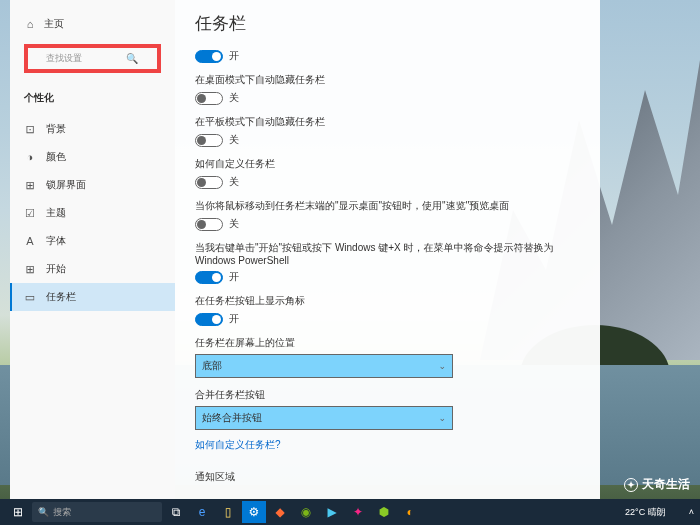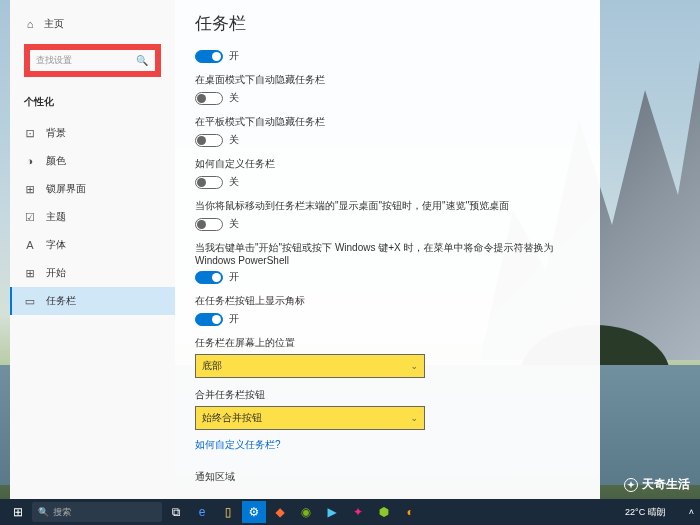--- a/index.html
+++ b/index.html
@@ -4,40 +4,40 @@
 <style>
 *{margin:0;padding:0;box-sizing:border-box;font-family:"Microsoft YaHei",sans-serif}
 body{width:700px;height:525px;overflow:hidden;position:relative;background:#888}
 .desktop{position:absolute;inset:0;background:linear-gradient(180deg,#a8c5d8 0%,#b8d0dd 25%,#c5d8e0 40%,#d5e0d8 60%,#a8c088 75%,#587050 90%,#3a5038 100%)}
 .mountain{position:absolute;right:0;top:60px;width:220px;height:300px;background:linear-gradient(135deg,#4a5560 0%,#6a7580 30%,#8a95a0 60%,#aab5c0 100%);clip-path:polygon(0% 100%,15% 50%,30% 70%,45% 20%,60% 55%,75% 10%,90% 45%,100% 0%,100% 100%)}
 .water{position:absolute;bottom:40px;left:0;right:0;height:120px;background:linear-gradient(180deg,#7090a0 0%,#5a7a8a 100%)}
 .trees{position:absolute;bottom:150px;right:30px;width:150px;height:50px;background:#2a3a28;border-radius:50% 50% 0 0 / 100% 100% 0 0}
 .settings-window{position:absolute;top:0;left:10px;width:590px;height:500px;background:rgba(255,255,255,0.96);display:flex;font-size:10px;color:#323130}
 .sidebar{width:165px;padding:12px 0;background:rgba(248,248,248,0.9)}
 .home-row{display:flex;align-items:center;padding:5px 14px;gap:8px;font-size:10px}
-.search-box{margin:8px 14px;border:6px solid #ef4444;padding:4px 6px;font-size:9px;color:#999;display:flex;align-items:center;justify-content:space-between}
+.search-box{margin:8px 14px;border:4px solid #ef4444;padding:4px 18px;font-size:9px;color:#999;display:flex;align-items:center;justify-content:space-between}
 .search-icon{color:#0078d4;font-size:10px}
 .section-label{padding:10px 14px;font-weight:600;font-size:10px}
 .nav-item{display:flex;align-items:center;padding:7px 14px;gap:10px;font-size:10px;color:#323130}
 .nav-item.active{background:#d0e7f7;border-left:2px solid #0078d4;padding-left:12px}
 .nav-icon{width:12px;height:12px;display:inline-flex;align-items:center;justify-content:center;font-size:11px;color:#555}
 .content{flex:1;padding:12px 20px;overflow-y:auto;max-height:500px}
 .content::-webkit-scrollbar{width:4px}
 .content::-webkit-scrollbar-thumb{background:#ccc}
 .page-title{font-size:17px;font-weight:400;margin-bottom:14px}
 .setting-label{font-size:10px;margin-top:10px;margin-bottom:4px;color:#323130}
 .toggle-row{display:flex;align-items:center;gap:6px;margin-bottom:6px}
 .toggle{width:28px;height:13px;border-radius:7px;border:1px solid #666;position:relative;cursor:pointer}
 .toggle.on{background:#0078d4;border-color:#0078d4}
 .toggle.off{background:#fff;border-color:#666}
 .toggle .knob{position:absolute;width:9px;height:9px;border-radius:50%;top:1px}
 .toggle.on .knob{right:1px;background:#fff}
 .toggle.off .knob{left:1px;background:#666}
 .toggle-text{font-size:10px}
-.dropdown{width:230px;border:1px solid #666;padding:4px 6px;font-size:10px;display:flex;justify-content:space-between;align-items:center;margin-bottom:8px;background:#fde047}
+.dropdown{width:258px;border:1px solid #666;padding:4px 6px;font-size:10px;display:flex;justify-content:space-between;align-items:center;margin-bottom:8px;background:#7dd3fc}
 .chevron{font-size:9px;color:#666}
 .link{color:#0066cc;font-size:10px;margin-top:8px;cursor:pointer}
 .subsection-title{font-size:10px;font-weight:400;margin-top:18px;margin-bottom:8px}
 .taskbar{position:absolute;bottom:0;left:0;right:0;height:26px;background:#1a2a3a;display:flex;align-items:center;padding:0 6px;gap:2px}
 .tb-item{width:24px;height:22px;display:flex;align-items:center;justify-content:center;color:#fff;font-size:12px}
 .tb-search{width:130px;height:20px;background:#2a3a4a;border-radius:2px;font-size:9px;color:#aaa;padding:0 6px;display:flex;align-items:center;gap:4px}
 .tb-spacer{flex:1}
 .tb-right{display:flex;align-items:center;gap:23px;color:#fff;font-size:9px}
 .brand{position:absolute;right:10px;bottom:32px;color:#fff;font-size:12px;font-weight:600;display:flex;align-items:center;gap:4px}
 .brand-icon{width:14px;height:14px;border:1.5px solid #fff;border-radius:50%;display:flex;align-items:center;justify-content:center;font-size:9px}

